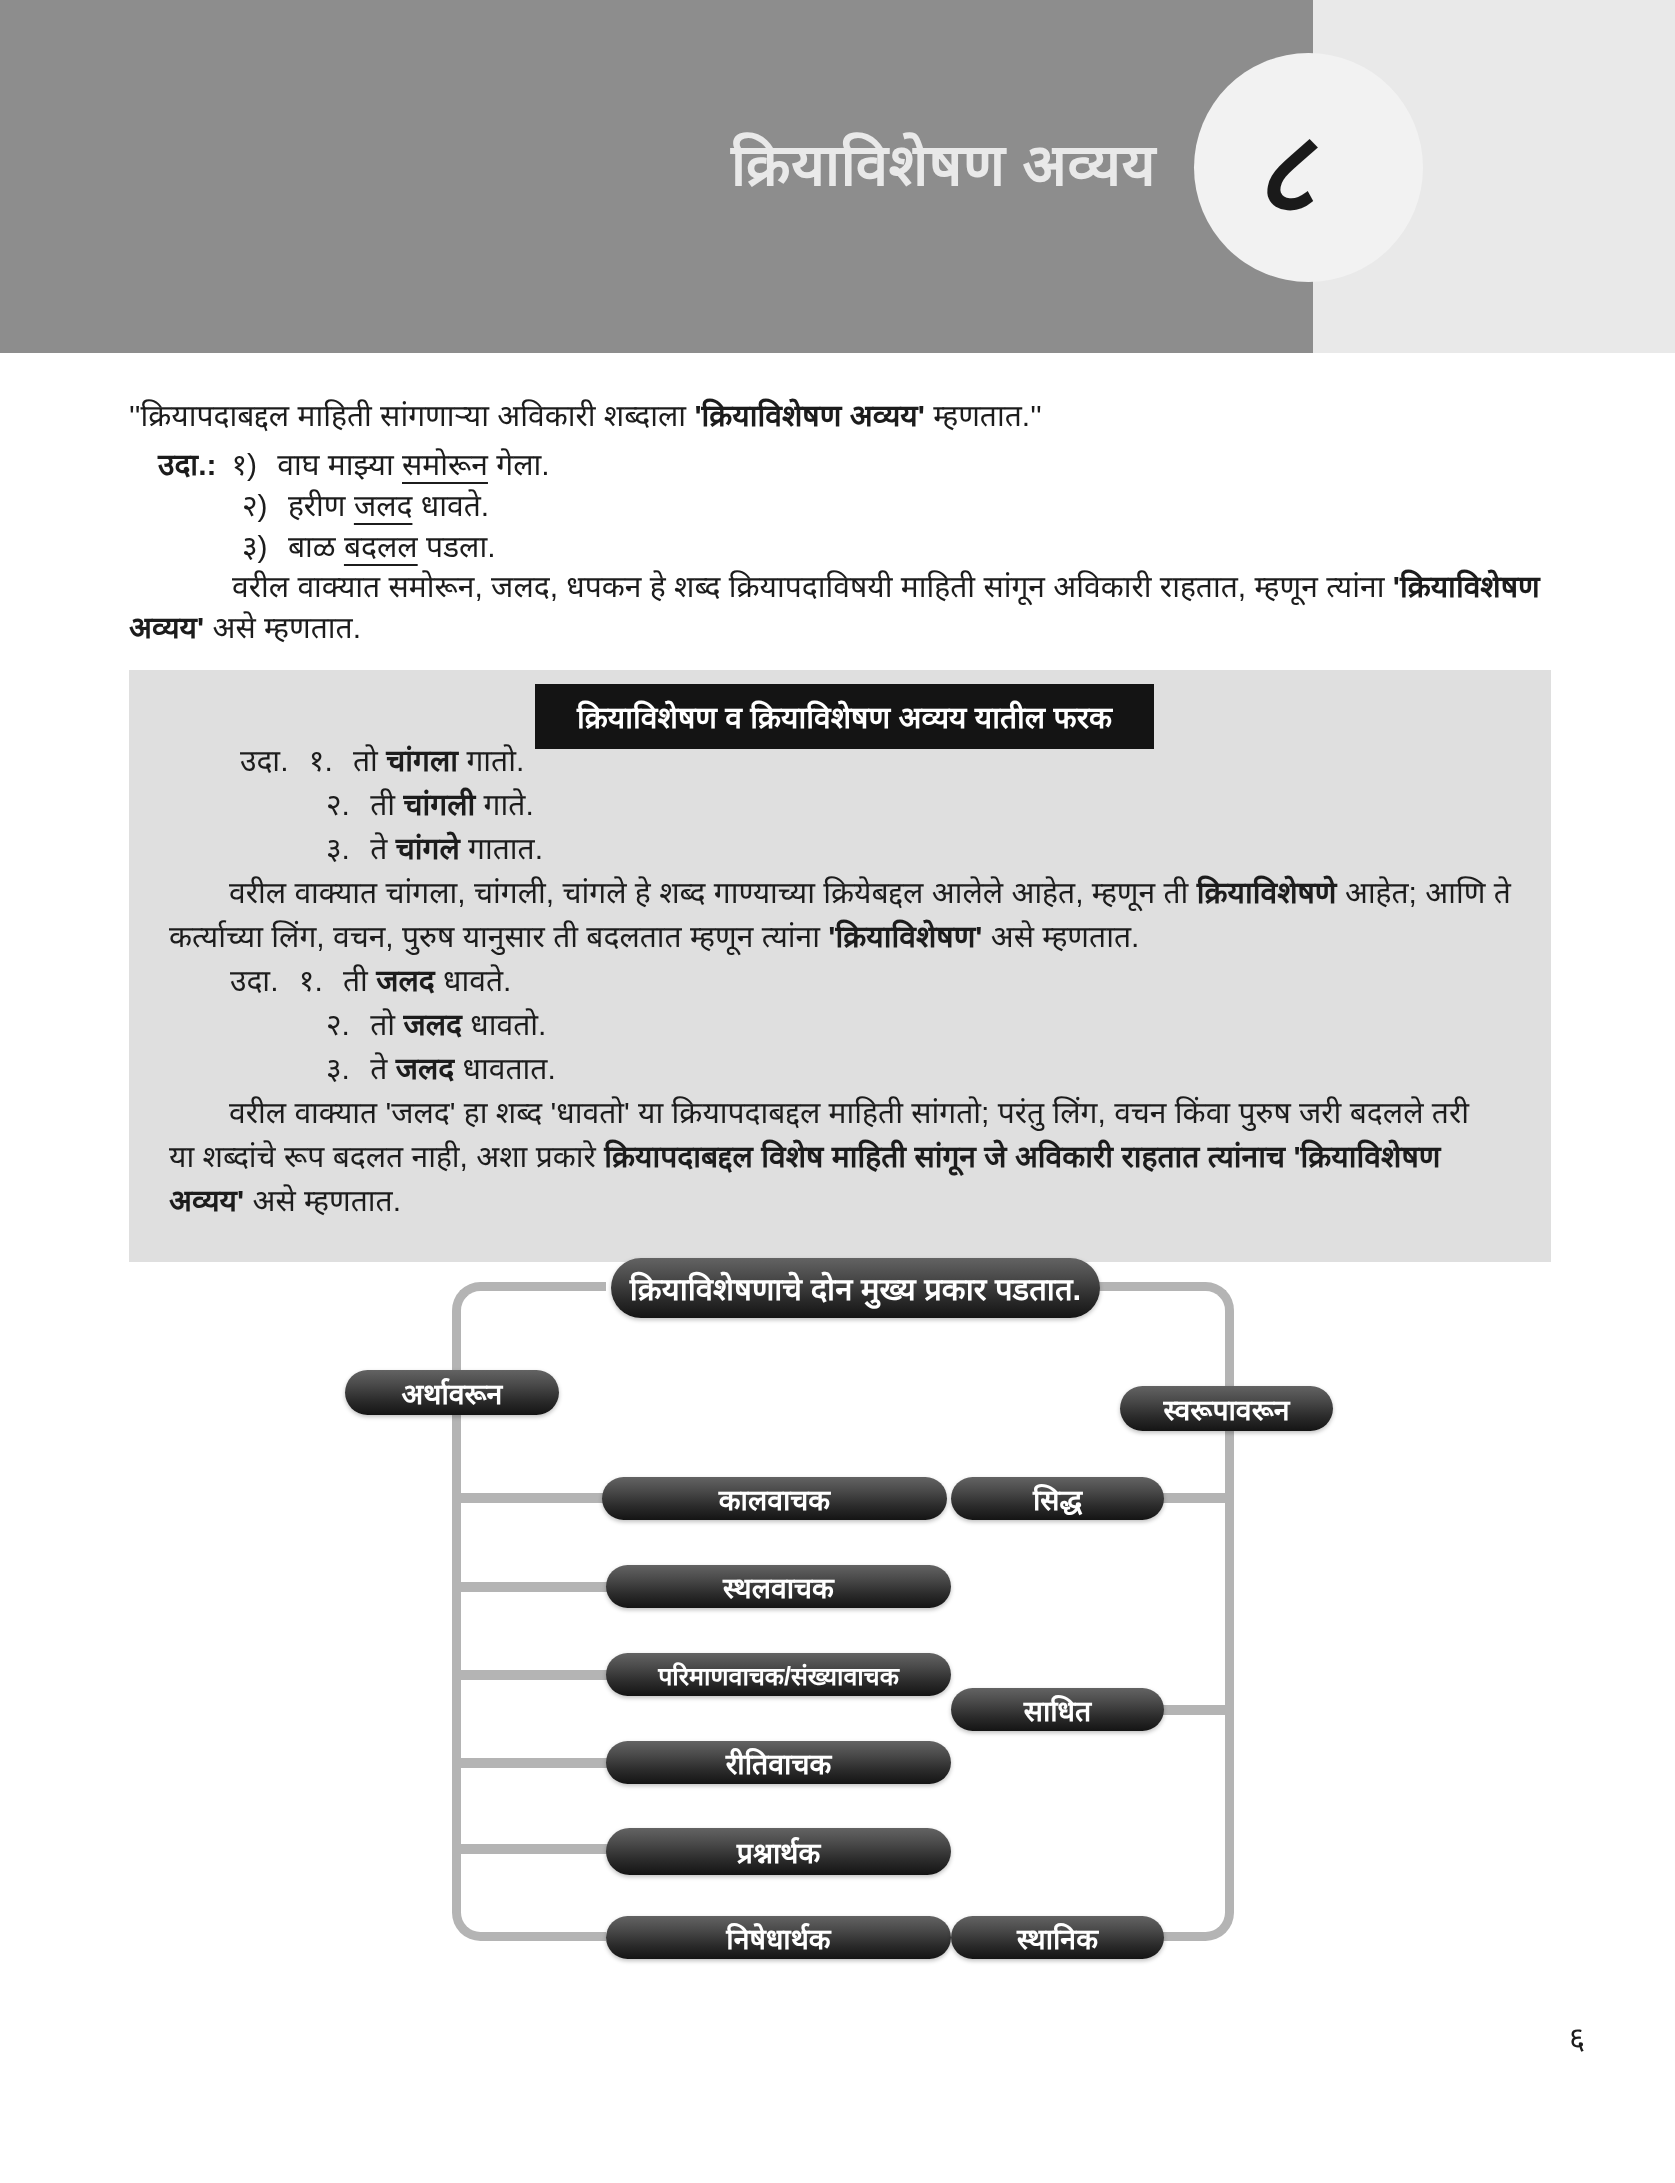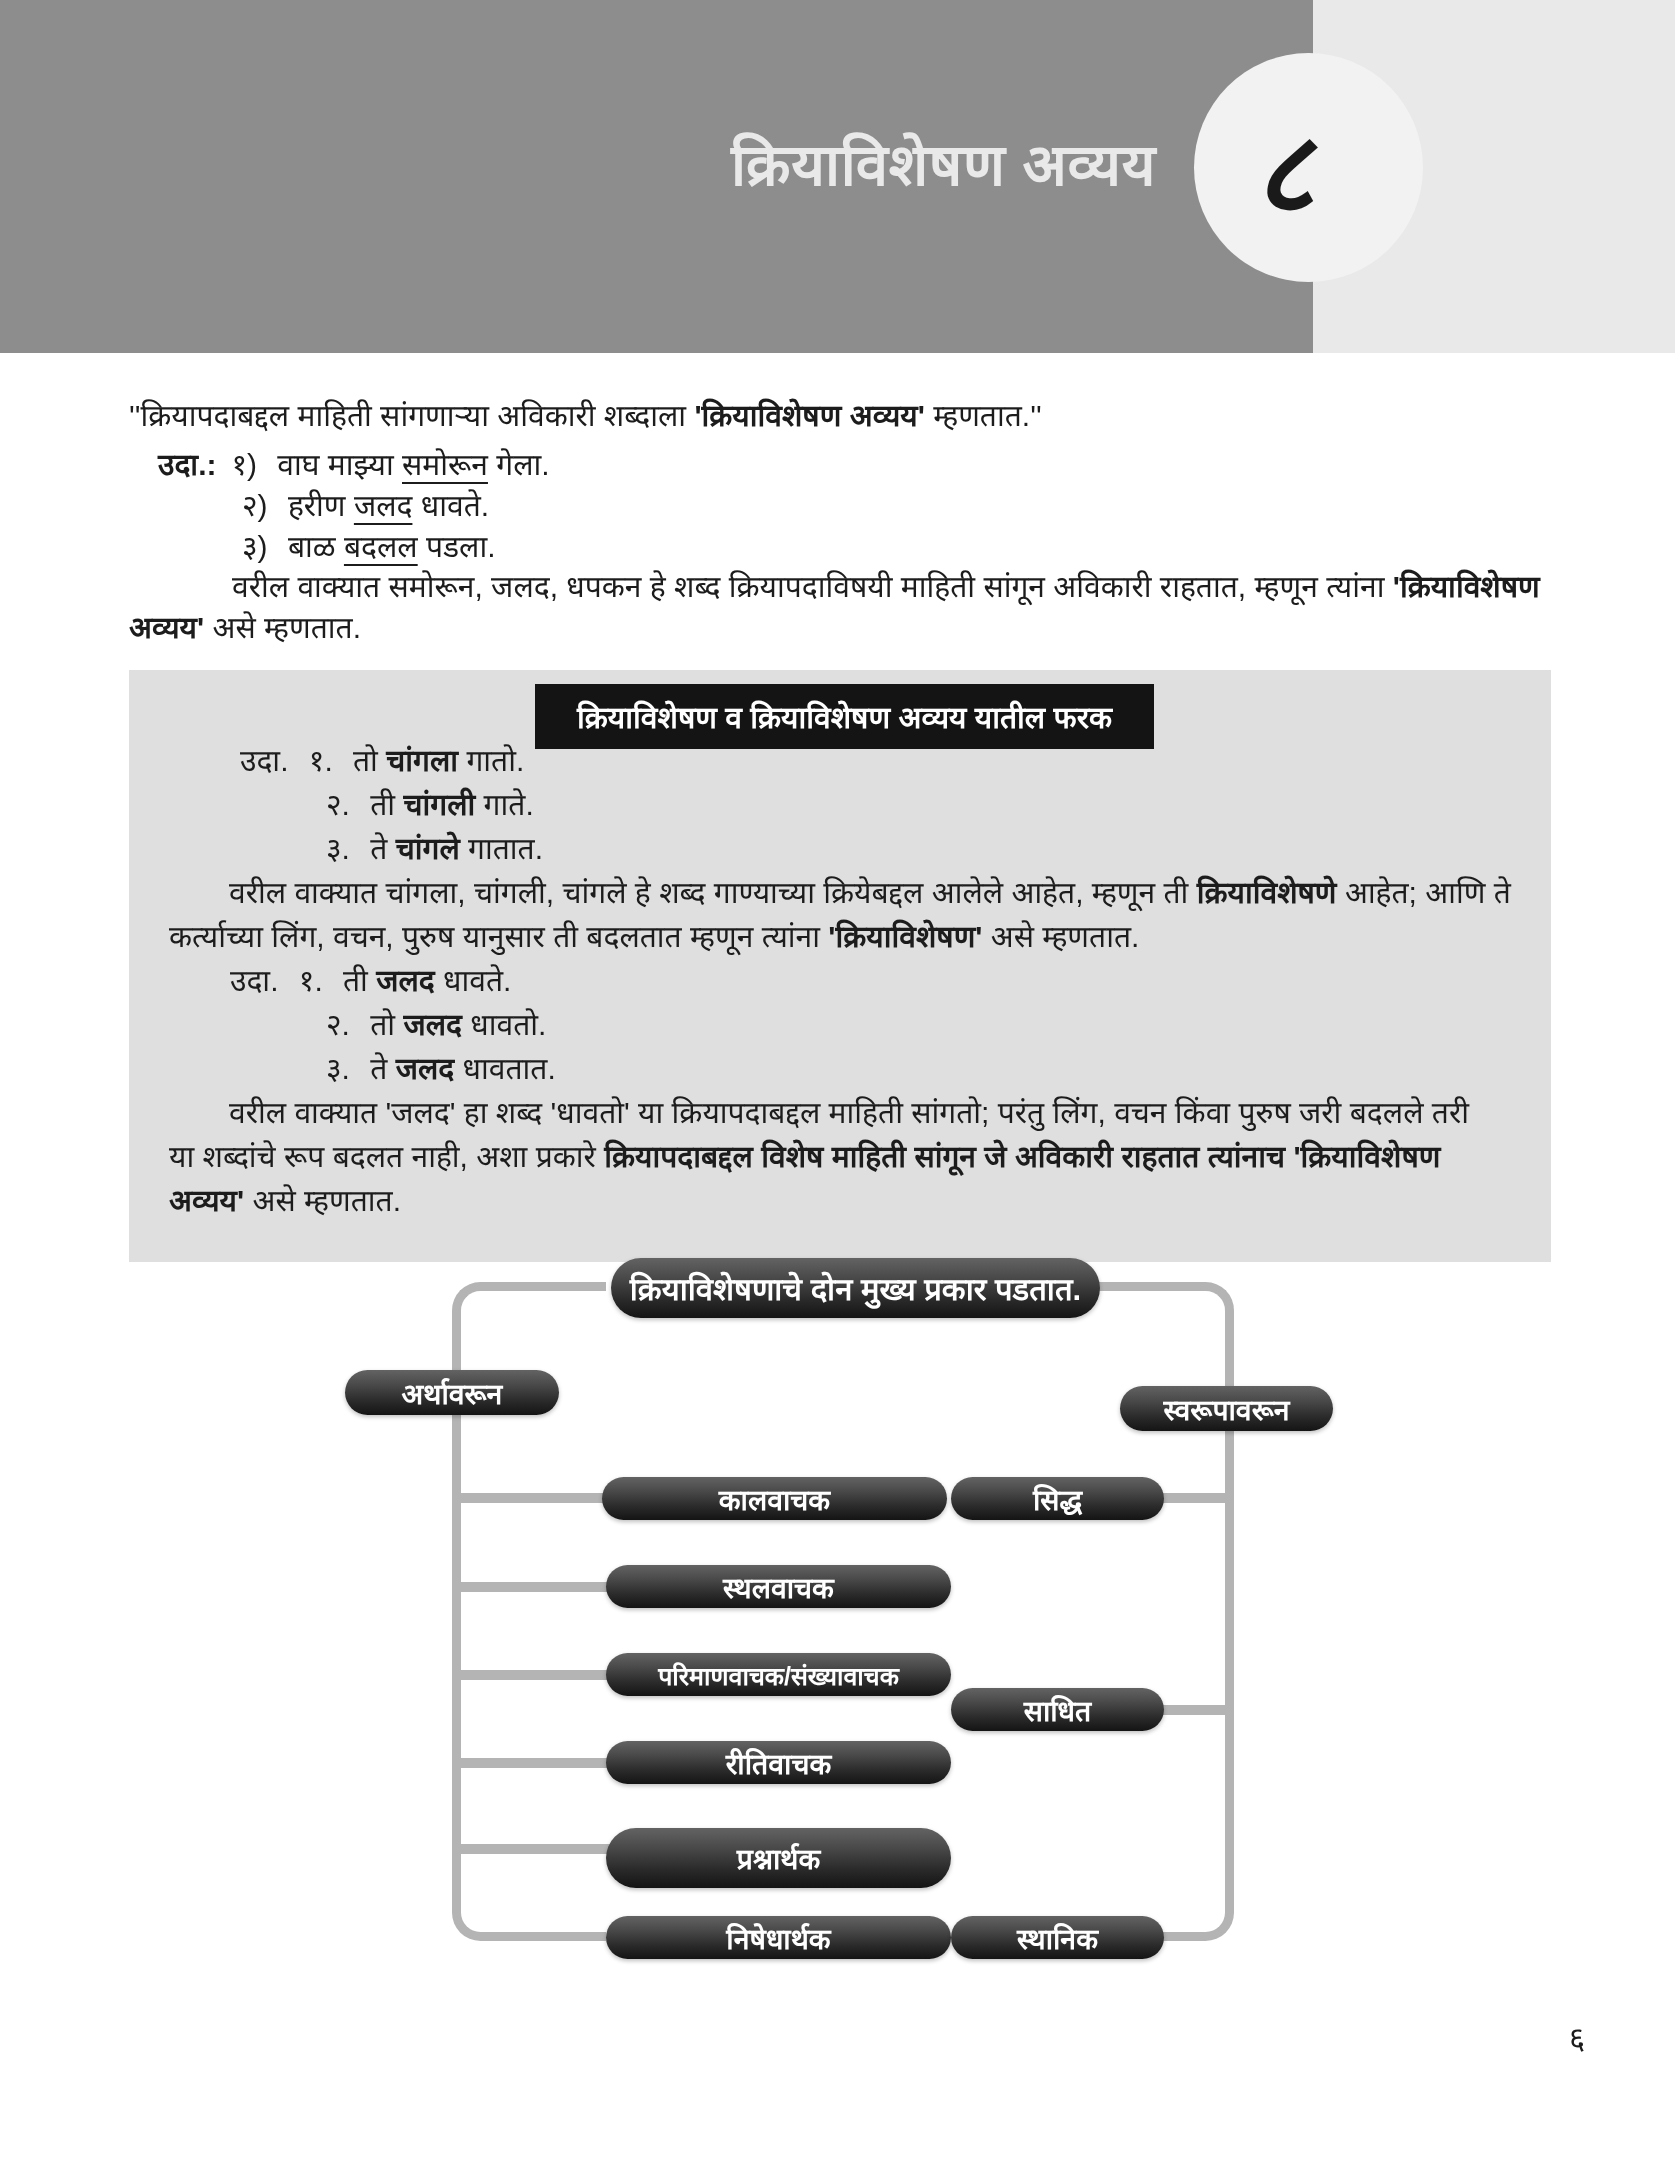--- a/index.html
+++ b/index.html
@@ -153,21 +153,21 @@
 
     <div class="pill" style="left:611px;  top:1258px; width:489px; height:60px; font-size:31px;">क्रियाविशेषणाचे दोन मुख्य प्रकार पडतात.</div>
 
     <div class="pill" style="left:345px;  top:1370px; width:214px; height:45px; font-size:28.4px;">अर्थावरून</div>
     <div class="pill" style="left:1120px; top:1370px; width:213px; height:45px; font-size:28.4px;margin-top:16px;">स्वरूपावरून</div>
 
     <div class="pill" style="left:602px; top:1477px; width:345px; height:43px; font-size:28.4px;">कालवाचक</div>
     <div class="pill" style="left:606px; top:1565px; width:345px; height:43px; font-size:28.4px;">स्थलवाचक</div>
     <div class="pill" style="left:606px; top:1653px; width:345px; height:43px; font-size:25px;">परिमाणवाचक/संख्यावाचक</div>
     <div class="pill" style="left:606px; top:1741px; width:345px; height:43px; font-size:28.4px;">रीतिवाचक</div>
-    <div class="pill" style="left:606px; top:1828px; width:345px; height:60px; font-size:28.4px;">प्रश्नार्थक</div>
+    <div class="pill" style="left:606px; top:1828px; width:345px; height:47px; font-size:28.4px;">प्रश्नार्थक</div>
     <div class="pill" style="left:606px; top:1916px; width:345px; height:43px; font-size:28.4px;">निषेधार्थक</div>
 
     <div class="pill" style="left:951px; top:1477px; width:213px; height:43px; font-size:28.4px;">सिद्ध</div>
     <div class="pill" style="left:951px; top:1688px; width:213px; height:43px; font-size:28.4px;">साधित</div>
     <div class="pill" style="left:951px; top:1916px; width:213px; height:43px; font-size:28.4px;">स्थानिक</div>
   </div>
 
   <div class="pagenum">६</div>
 
 </div>

